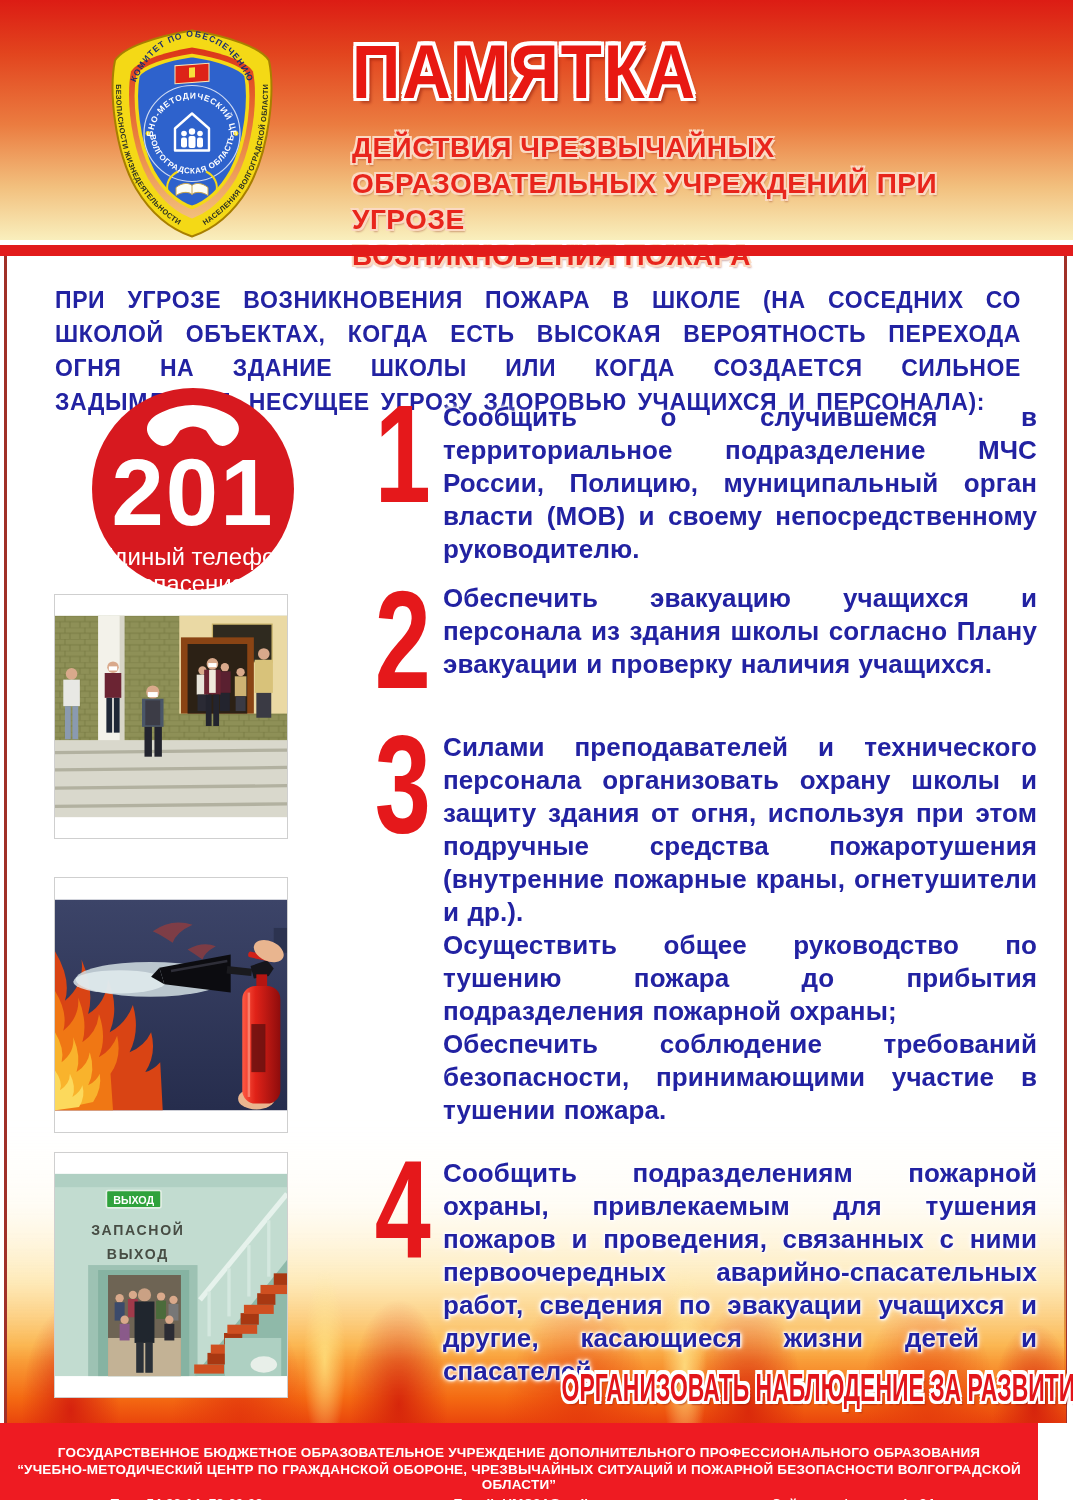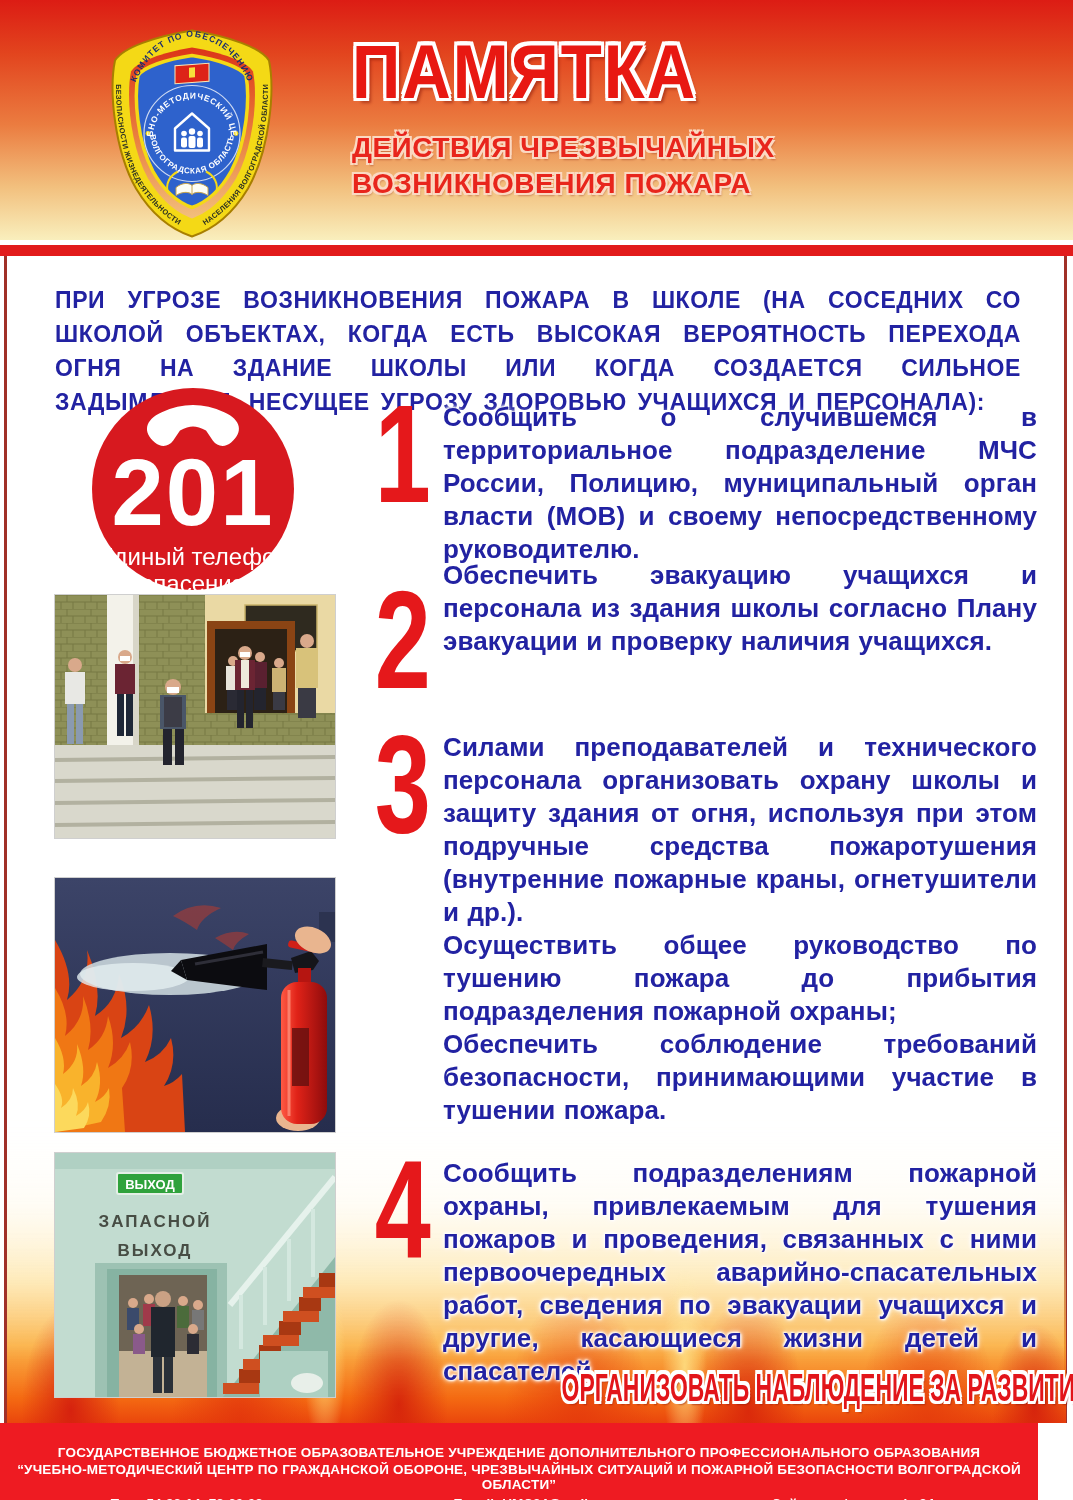--- a/index.html
+++ b/index.html
@@ -57,41 +57,41 @@
   }
   
   .badge {
     position:absolute; top:388px; left:92px; width:202px; height:202px; z-index:3;
     background:#d7191f; border-radius:50%; color:#fff; text-align:center;
   }
   .badge .phone { width:104px; height:50px; margin-top:14px; }
   .badge .num { font-size:94px; font-weight:bold; line-height:.78; letter-spacing:2px; }
   .badge .lbl { font-size:24px; line-height:27px; margin-top:14px; }
   
-  .photo { position:absolute; left:55px; width:280px; z-index:2; box-shadow:0 0 0 1px #cfcfcf; background:#fff; }
+  .photo { position:absolute; left:55px; width:232px; z-index:2; box-shadow:0 0 0 1px #cfcfcf; background:#fff; }
   .photo svg { display:block; width:100%; height:100%; }
   #photo1 { top:595px; height:243px; }
   #photo2 { top:878px; height:254px; }
   #photo3 { top:1153px; height:244px; }
   
   .item-num {
     position:absolute; left:360px; width:84px; z-index:3; text-align:center;
     font-size:140px; font-weight:bold; color:#e5181b; line-height:.82;
     transform:scaleX(.72); transform-origin:center top; letter-spacing:-2px;
   }
   #num1 { top:397px; } #num2 { top:583px; } #num3 { top:727px; } #num4 { top:1153px; }
   .item-text {
     position:absolute; left:443px; width:594px; z-index:3;
     font-size:26px; font-weight:bold; color:#2222a2; line-height:33px;
     letter-spacing:.1px; word-spacing:1px;
     text-shadow:0 0 4px #fff,0 0 6px #fff,1px 1px 2px #fff,-1px -1px 2px #fff;
   }
   .item-text p { text-align:justify; }
   .item-text p + p { }
-  #text1 { top:401px; } #text2 { top:559px; } #text3 { top:731px; } #text4 { top:1157px; }
+  #text1 { top:401px; } #text2 { top:582px; } #text3 { top:731px; } #text4 { top:1157px; }
   
   .slogan { position:absolute; top:1366px; left:353px; width:660px; z-index:3; text-align:center; }
   .slogan span {
     display:inline-block; white-space:nowrap; font-size:37px; font-weight:bold; color:#e2151a;
     transform:scale(.62,1.05); transform-origin:center top;
     text-shadow:-3px -3px 0 #fff,3px -3px 0 #fff,-3px 3px 0 #fff,3px 3px 0 #fff,
                 0 -3px 0 #fff,0 3px 0 #fff,-3px 0 0 #fff,3px 0 0 #fff,
                 4px 4px 2px rgba(140,15,8,.5);
   }
   
@@ -163,20 +163,21 @@
         <textPath href="#arcTopP" startOffset="50%" text-anchor="middle">УЧЕБНО-МЕТОДИЧЕСКИЙ ЦЕНТР</textPath>
       </text>
       <text font-size="8" font-weight="bold" fill="#ffffff" letter-spacing=".6">
         <textPath href="#arcBotP" startOffset="50%" text-anchor="middle">ВОЛГОГРАДСКАЯ ОБЛАСТЬ</textPath>
       </text>
     </svg>
     <div class="title-block">
       <div class="title">ПАМЯТКА</div>
       <div class="subtitle">
         <div>ДЕЙСТВИЯ ЧРЕЗВЫЧАЙНЫХ</div>
+        <div>ОБРАЗОВАТЕЛЬНЫХ УЧРЕЖДЕНИЙ ПРИ УГРОЗЕ</div>
         <div>ВОЗНИКНОВЕНИЯ ПОЖАРА</div>
       </div>
     </div>
   </div>
   <div class="header-stripe"></div>
   <div class="side-line left"></div>
   <div class="side-line right"></div>
 
   <div class="flames"></div>
 

